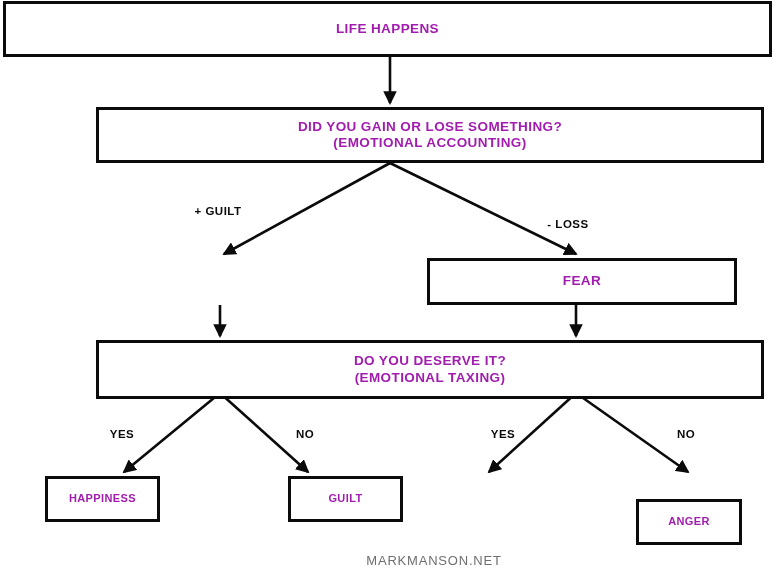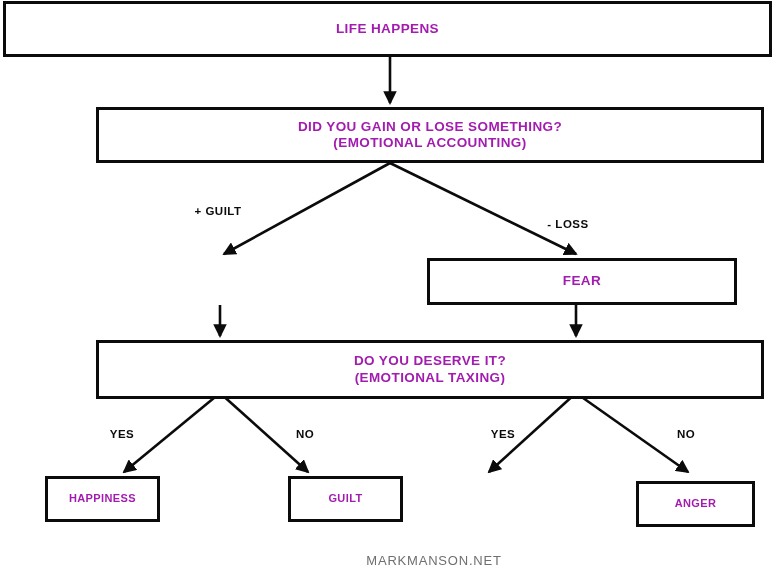--- a/index.html
+++ b/index.html
@@ -115,21 +115,21 @@
     <span class="ntext">DO YOU DESERVE IT?
 (EMOTIONAL TAXING)</span>
   </div>
 
   <div class="node n-leaf" style="left:45px; top:476px; width:115px; height:46px;">
     <span class="ntext">HAPPINESS</span>
   </div>
   <div class="node n-leaf" style="left:253px; top:476px; width:115px; height:46px;margin-left:35px;">
     <span class="ntext">GUILT</span>
   </div>
-  <div class="node n-leaf" style="left:636px; top:481px; width:119px; height:46px;">
+  <div class="node n-leaf" style="left:636px; top:499px; width:106px; height:46px;">
     <span class="ntext">ANGER</span>
   </div>
 
   <div class="edge-label" style="left:218px; top:211px;">+ GUILT</div>
   <div class="edge-label" style="left:568px; top:224px;text-align:right;">- LOSS</div>
 
   <div class="edge-label" style="left:122px; top:434px;">YES</div>
   <div class="edge-label" style="left:305px; top:434px;">NO</div>
   <div class="edge-label" style="left:503px; top:434px;">YES</div>
   <div class="edge-label" style="left:686px; top:434px;">NO</div>

